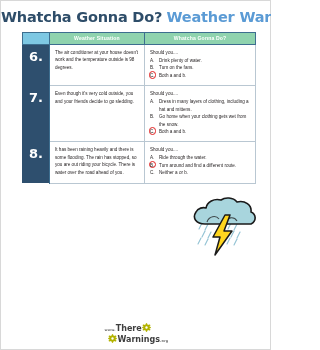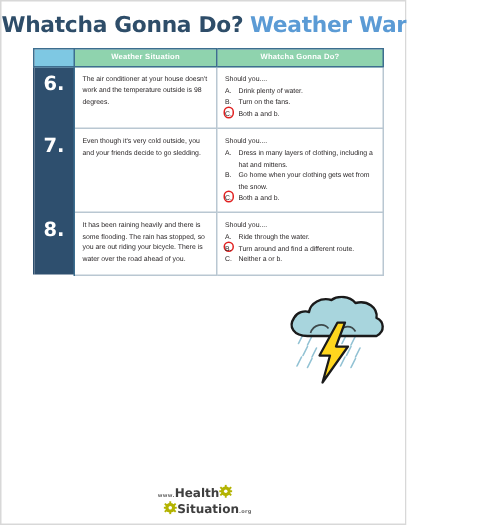--- a/index.html
+++ b/index.html
@@ -295,21 +295,21 @@
         <path d="M40 26 C42 20 49 19 52 24"></path>
       </g>
 
       <path d="M40 18 L28 40 L35 40 L30 58 L47 34 L39 34 L45 18 Z" fill="#ffd61e" stroke="#1a1a1a" stroke-width="1.5" stroke-linejoin="round"></path>
     </svg>
   </div>
 
   <div id="footer-logo">
     <div class="logo-wrap">
       <div class="logo-line logo-l1">
-        <span class="logo-www">www.</span><span>Health</span><span class="gear">
+        <span class="logo-www">www.</span><span>There</span><span class="gear">
           <svg width="9" height="9" viewBox="0 0 20 20">
             <circle cx="10" cy="10" r="7.2" fill="#b3b300"></circle>
             <g fill="#b3b300">
               <rect x="8.6" y="0.4" width="2.8" height="4"></rect>
               <rect x="8.6" y="15.6" width="2.8" height="4"></rect>
               <rect x="0.4" y="8.6" width="4" height="2.8"></rect>
               <rect x="15.6" y="8.6" width="4" height="2.8"></rect>
               <rect x="2" y="3.3" width="2.8" height="4" transform="rotate(-45 3.4 5.3)"></rect>
               <rect x="15.2" y="12.7" width="2.8" height="4" transform="rotate(-45 16.6 14.7)"></rect>
               <rect x="15.2" y="3.3" width="2.8" height="4" transform="rotate(45 16.6 5.3)"></rect>
@@ -328,18 +328,18 @@
               <rect x="8.6" y="15.6" width="2.8" height="4"></rect>
               <rect x="0.4" y="8.6" width="4" height="2.8"></rect>
               <rect x="15.6" y="8.6" width="4" height="2.8"></rect>
               <rect x="2" y="3.3" width="2.8" height="4" transform="rotate(-45 3.4 5.3)"></rect>
               <rect x="15.2" y="12.7" width="2.8" height="4" transform="rotate(-45 16.6 14.7)"></rect>
               <rect x="15.2" y="3.3" width="2.8" height="4" transform="rotate(45 16.6 5.3)"></rect>
               <rect x="2" y="12.7" width="2.8" height="4" transform="rotate(45 3.4 14.7)"></rect>
             </g>
             <circle cx="10" cy="10" r="2.6" fill="#ffffff"></circle>
           </svg>
-        </span><span>Situation</span><span class="logo-org">.org</span>
+        </span><span>Warnings</span><span class="logo-org">.org</span>
       </div>
     </div>
   </div>
 
 </div>
 
 </body></html>

